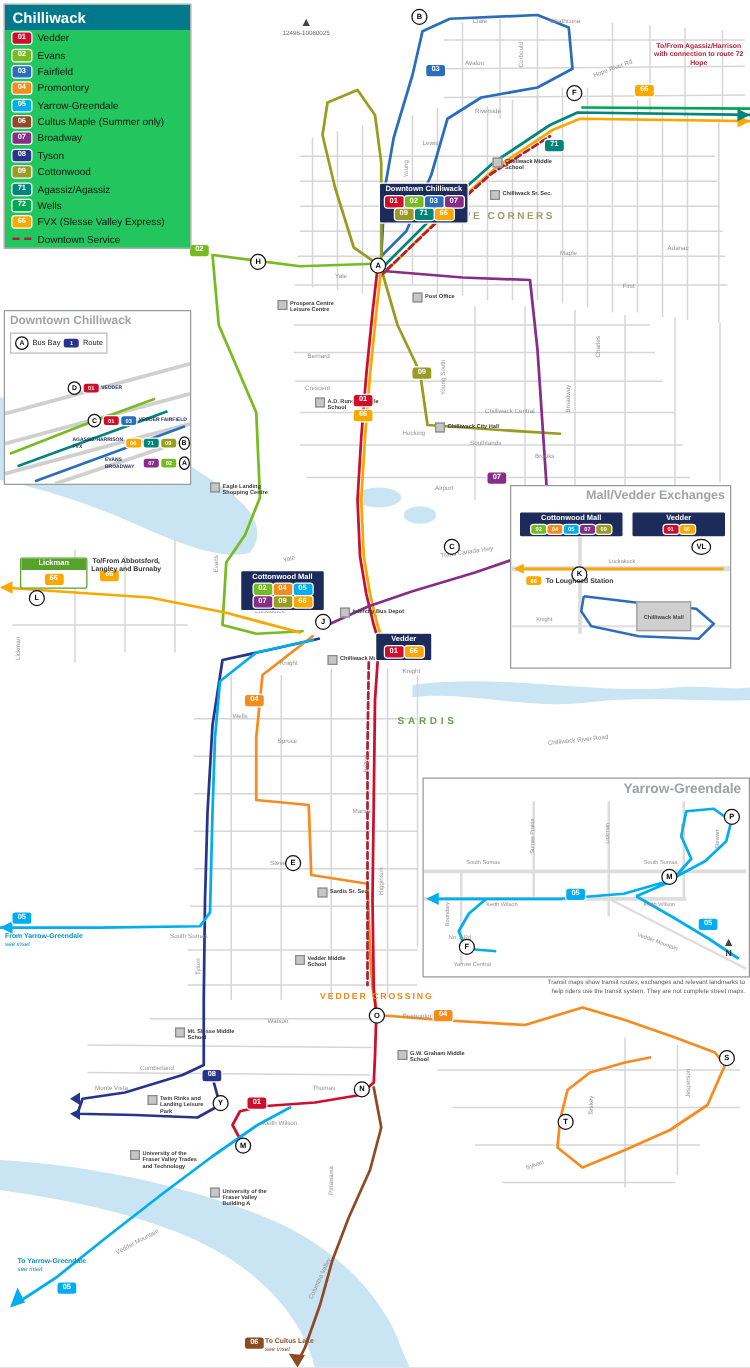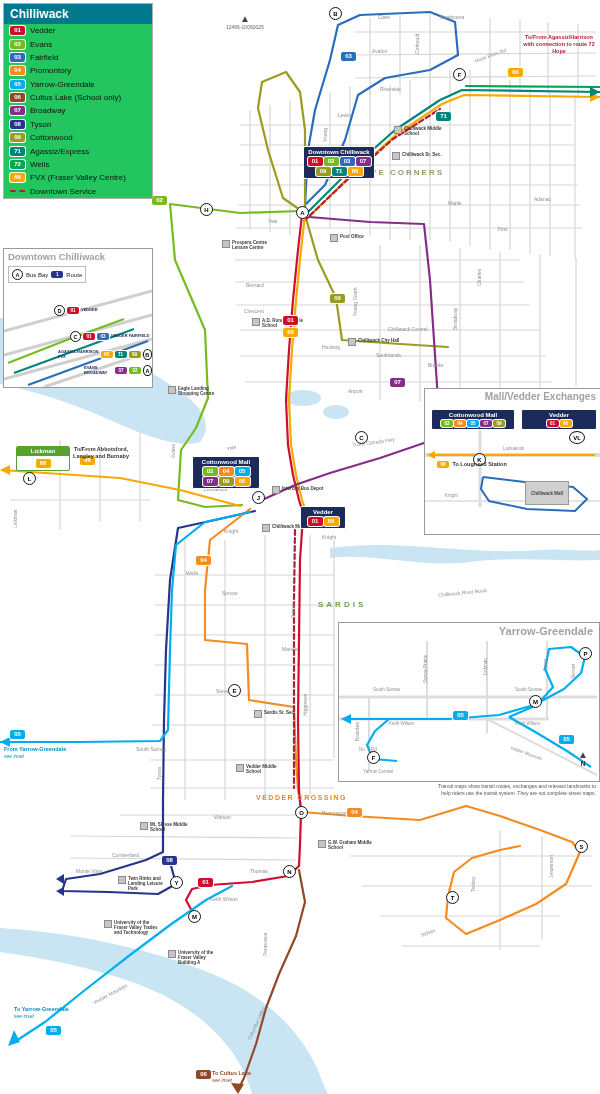--- a/index.html
+++ b/index.html
@@ -36,21 +36,21 @@
   .inset{position:absolute;background:#fff;border:1px solid #9a9a9a;z-index:6;overflow:hidden;}
   .inset-title{color:#9FA3A7;font-weight:bold;}
   #dt-inset{left:3px;top:248px;width:148px;height:138px;}
   #dt-inset .inset-title{font-size:9.5px;padding:2px 4px;}
   #dt-key{position:absolute;left:4px;top:17px;border:1px solid #bbb;background:#fff;display:flex;
           align-items:center;gap:3px;padding:2px 3px;font-size:6px;color:#222;z-index:7;}
   .kcircle{width:9px;height:9px;border-radius:50%;border:1.2px solid #111;background:#fff;font-size:5.5px;
            font-weight:bold;display:flex;align-items:center;justify-content:center;}
   .bay{position:absolute;display:flex;align-items:center;gap:2px;z-index:7;}
   .bay .cap{font-size:4px;font-weight:bold;color:#1C2B5A;max-width:44px;line-height:1.15;}
-  #mall-inset{left:424px;top:388px;width:175px;height:145px;}
+  #mall-inset{left:408px;top:388px;width:175px;height:145px;}
   #mall-inset .inset-title{position:absolute;top:2px;right:4px;font-size:10px;}
   #yg-inset{left:338px;top:622px;width:260px;height:158px;}
   #yg-inset .inset-title{position:absolute;top:2px;right:6px;font-size:11px;}
   .mini-street{position:absolute;font-size:4.5px;color:#8F8F8F;white-space:nowrap;transform-origin:0 0;z-index:7;}
   .mini-landmark{position:absolute;background:#CFCFCF;border:1px solid #9a9a9a;font-size:4.5px;font-weight:bold;
                  color:#444;display:flex;align-items:center;justify-content:center;text-align:center;z-index:7;}
   .compass{position:absolute;z-index:7;text-align:center;color:#444;}
   .compass .arrow{font-size:10px;line-height:1;}
   .compass .num{font-size:5px;color:#666;}
   .compass .nl{font-size:7px;font-weight:bold;color:#333;}
@@ -341,21 +341,21 @@
           <div class="badge inline" style="background: rgb(249, 168, 0);">66</div>
         </div>
       </div>
       <div class="lbox green" style="left: 16px; top: 446px; width: 52px;">
         <div class="lbl">Lickman</div>
         <div class="row">
           <div class="badge inline" style="background: rgb(249, 168, 0);">66</div>
         </div>
       </div>
       <div class="area" style="left: 360px; top: 168px; color: rgb(155, 155, 106); font-size: 8px; letter-spacing: 2px;">FIVE CORNERS</div>
-      <div class="area" style="left: 318px; top: 600px; color: rgb(99, 163, 76); font-size: 8px; letter-spacing: 3px;">SARDIS</div>
+      <div class="area" style="left: 318px; top: 572px; color: rgb(99, 163, 76); font-size: 8px; letter-spacing: 3px;">SARDIS</div>
       <div class="area" style="left: 256px; top: 794px; color: rgb(232, 137, 27); font-size: 7px; letter-spacing: 1.5px;">VEDDER CROSSING</div>
       <div class="note" style="left: 520px; top: 34px; width: 78px; color: rgb(176, 31, 53); text-align: center;">To/From Agassiz/Harrison with connection to route 72 Hope</div>
       <div class="note" style="left: 70px; top: 446px; width: 62px; color: rgb(51, 51, 51); text-align: center;">To/From Abbotsford, Langley and Burnaby</div>
       <div class="note" style="left: 4px; top: 746px; width: 92px; color: rgb(0, 144, 192); text-align: left;">From Yarrow-Greendale<div class="sub">see inset</div></div>
       <div class="note" style="left: 14px; top: 1006px; width: 86px; color: rgb(0, 144, 192); text-align: left;">To Yarrow-Greendale<div class="sub">see inset</div></div>
       <div class="note" style="left: 212px; top: 1070px; width: 60px; color: rgb(142, 74, 37); text-align: left;">To Cultus Lake<div class="sub">see inset</div></div>
     </div>
 
   <div class="legend">
     <div class="legend-header">Chilliwack</div>
@@ -375,45 +375,45 @@
         <div class="lrow">
           <div class="badge inline" style="background: rgb(246, 139, 31);">04</div>
           <div class="nm">Promontory</div>
         </div>
         <div class="lrow">
           <div class="badge inline" style="background: rgb(0, 174, 239);">05</div>
           <div class="nm">Yarrow-Greendale</div>
         </div>
         <div class="lrow">
           <div class="badge inline" style="background: rgb(142, 74, 37);">06</div>
-          <div class="nm">Cultus Lake (School only)</div>
+          <div class="nm">Cultus Maple (Summer only)</div>
         </div>
         <div class="lrow">
           <div class="badge inline" style="background: rgb(134, 45, 135);">07</div>
           <div class="nm">Broadway</div>
         </div>
         <div class="lrow">
           <div class="badge inline" style="background: rgb(39, 52, 139);">08</div>
           <div class="nm">Tyson</div>
         </div>
         <div class="lrow">
           <div class="badge inline" style="background: rgb(154, 156, 34);">09</div>
           <div class="nm">Cottonwood</div>
         </div>
         <div class="lrow">
           <div class="badge inline" style="background: rgb(0, 133, 125);">71</div>
-          <div class="nm">Agassiz/Express</div>
+          <div class="nm">Agassiz/Agassiz</div>
         </div>
         <div class="lrow">
           <div class="badge inline" style="background: rgb(0, 166, 81);">72</div>
           <div class="nm">Wells</div>
         </div>
         <div class="lrow">
           <div class="badge inline" style="background: rgb(249, 168, 0);">66</div>
-          <div class="nm">FVX (Fraser Valley Centre)</div>
+          <div class="nm">FVX (Slesse Valley Express)</div>
         </div>
         <div class="lrow">
           <div class="dash" style="border-top-color: rgb(176, 31, 53);"></div>
           <div class="nm">Downtown Service</div>
         </div>
       </div>
   </div>
 
   <div class="inset" id="dt-inset">
     <div class="inset-title">Downtown Chilliwack</div>

